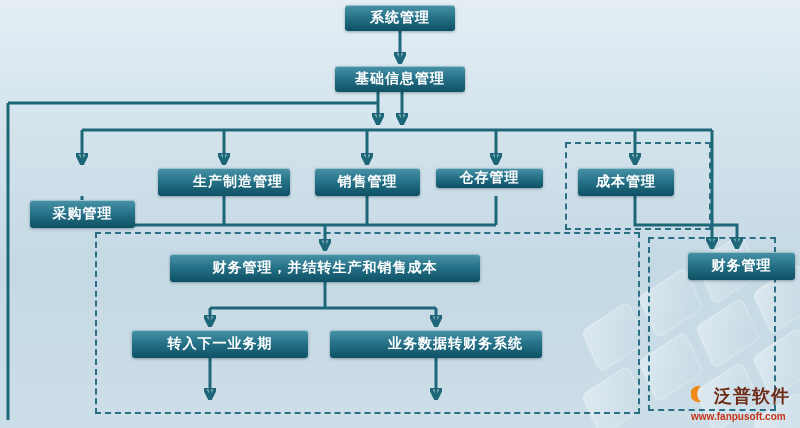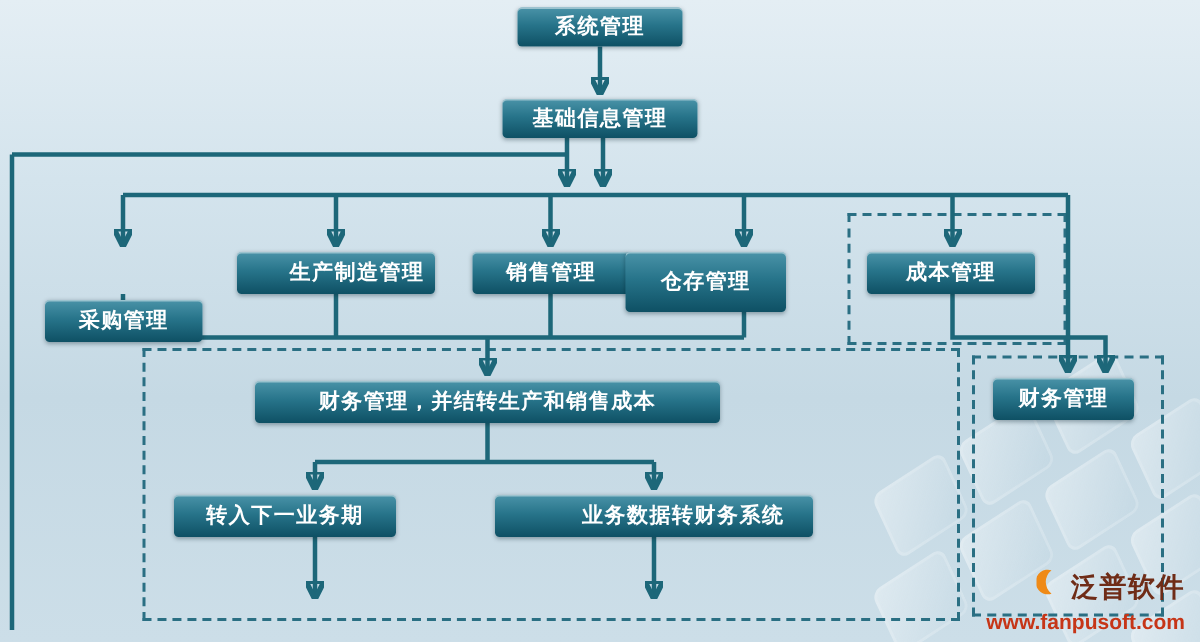--- a/index.html
+++ b/index.html
@@ -23,21 +23,21 @@
   .key {
     position:absolute; width:56px; height:46px; border-radius:7px;
     background: linear-gradient(135deg, rgba(255,255,255,.70), rgba(168,198,214,.20));
     box-shadow: inset 0 0 0 2px rgba(255,255,255,.35);
     transform: rotate(-33deg) skewX(-8deg);
     z-index:1; opacity:.55;
   }
   #logo { position:absolute; right:10px; bottom:6px; z-index:5; text-align:left; }
   #logo .row { display:flex; align-items:center; justify-content:flex-end; gap:3px; }
   #logo .name { font-size:18px; font-weight:bold; color:#6f2c17; letter-spacing:1px; }
-  #logo .url { font-size:14px; font-weight:bold; color:#c63517; margin-top:1px; }
+  #logo .url { font-size:10px; font-weight:bold; color:#c63517; margin-top:1px; }
 </style>
 </head>
 <body>
 
 <div id="canvas">
 
   <div>
     <div class="key" style="left:700px;top:246px;"></div>
     <div class="key" style="left:757px;top:276px;"></div>
     <div class="key" style="left:643px;top:280px;"></div>
@@ -86,29 +86,29 @@
     <path d="M210 358 V396" marker-end="url(#ah)"></path>
     <path d="M436 358 V396" marker-end="url(#ah)"></path>
   </svg>
 
   <div class="node" style="left:345px;top:5px;width:110px;height:26px;">系统管理</div>
   <div class="node" style="left:335px;top:66px;width:130px;height:26px;">基础信息管理</div>
 
   <div class="node" style="left:30px;top:168px;width:105px;height:28px;margin-top:32px;">采购管理</div>
   <div class="node" style="left:158px;top:168px;width:132px;height:28px;padding-left:28px;">生产制造管理</div>
   <div class="node" style="left:315px;top:168px;width:105px;height:28px;">销售管理</div>
-  <div class="node" style="left:417px;top:168px;width:107px;height:40px;">仓存管理</div>
-  <div class="node" style="left:578px;top:168px;width:112px;height:28px;">成本管理</div>
+  <div class="node" style="left:436px;top:168px;width:107px;height:20px;">仓存管理</div>
+  <div class="node" style="left:578px;top:168px;width:96px;height:28px;">成本管理</div>
 
   <div class="node" style="left:170px;top:254px;width:310px;height:28px;">财务管理，并结转生产和销售成本</div>
 
-  <div class="node" style="left:116px;top:330px;width:148px;height:28px;">转入下一业务期</div>
+  <div class="node" style="left:132px;top:330px;width:176px;height:28px;">转入下一业务期</div>
   <div class="node" style="left:330px;top:330px;width:212px;height:28px;padding-left:39px;">业务数据转财务系统</div>
 
-  <div class="node" style="left:662px;top:252px;width:94px;height:28px;">财务管理</div>
+  <div class="node" style="left:688px;top:252px;width:107px;height:28px;">财务管理</div>
 
   <div id="logo">
     <div class="row">
       <span>
         <svg width="20" height="24" viewBox="0 0 28 24">
           <path d="M14 1 A 11.5 11.5 0 1 0 14 23 A 14 14 0 0 1 14 1 Z" fill="#ef8a17"></path>
         </svg>
       </span>
       <span class="name">泛普软件</span>
     </div>

